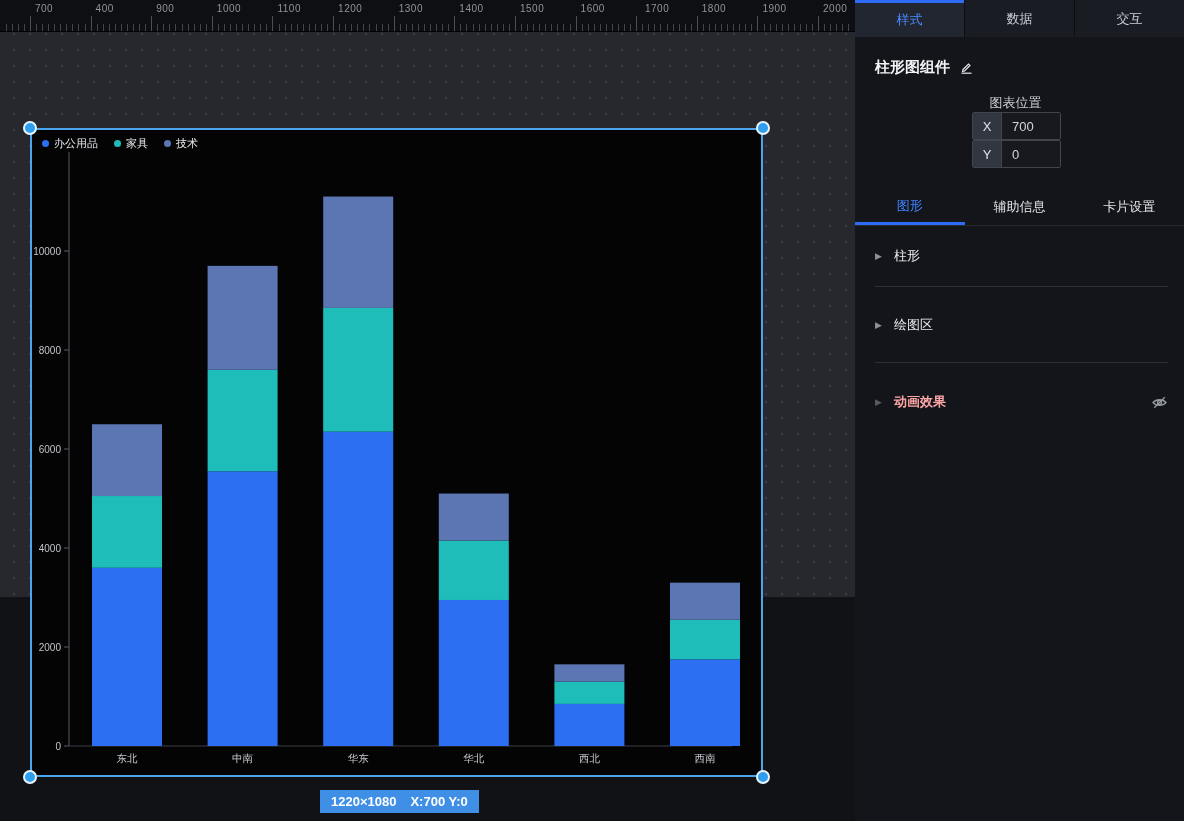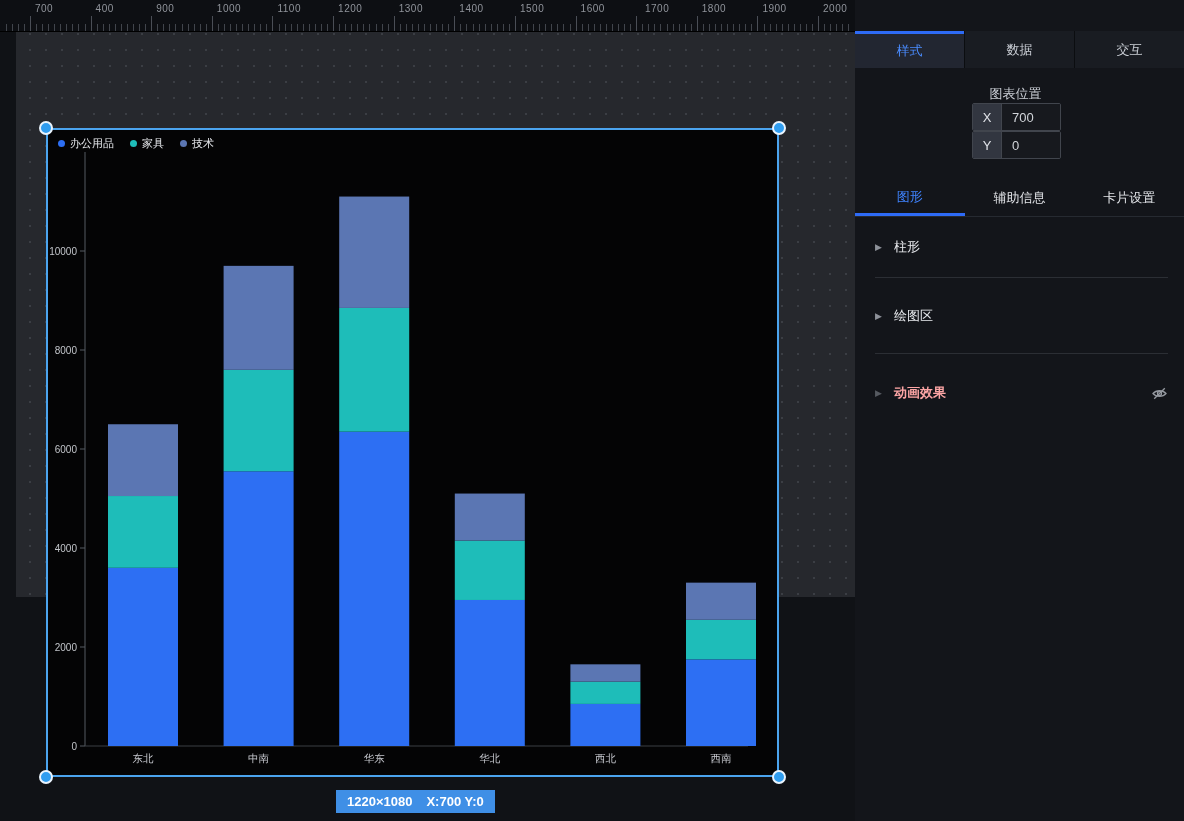--- a/index.html
+++ b/index.html
@@ -8,21 +8,21 @@
   .stage { position:relative; width:1184px; height:821px; overflow:hidden; background:#101216; }
 
   
   .ruler { position:absolute; left:0; top:0; width:855px; height:32px; background:#0d0f13; border-bottom:1px solid #000; overflow:hidden; }
   .ruler .rlabel { position:absolute; top:3px; font-size:10px; color:#90949b; letter-spacing:.5px; }
   .ruler .tick { position:absolute; width:1px; background:#41454c; }
   .ruler .tick.major { top:16px; height:15px; background:#4a4e56; }
   .ruler .tick.minor { top:24px; height:7px; }
 
   
-  .canvas { position:absolute; left:16px; top:32px; width:855px; height:565px; background:#26282d;
+  .canvas { position:absolute; left:0; top:32px; width:855px; height:565px; background:#26282d;
             background-image:radial-gradient(circle, #3b3e44 1px, rgba(0,0,0,0) 1.3px);
             background-size:16px 16px; background-position:6px 10px; }
 
   
   .component { position:absolute; left:30px; top:96px; width:733px; height:649px;
                background:#040405; border:2px solid #4BA4EE; }
   .handle { position:absolute; width:14px; height:14px; border-radius:50%;
             background:#2f9df0; border:2px solid #eaf4fd; z-index:5; }
   .h-tl { left:-9px; top:-9px; } .h-tr { right:-9px; top:-9px; }
   .h-bl { left:-9px; bottom:-9px; } .h-br { right:-9px; bottom:-9px; }
@@ -34,21 +34,21 @@
 
   .chart-svg { position:absolute; left:0; top:0; width:729px; height:645px; }
   .chart-svg text { font-family:"Liberation Sans","DejaVu Sans",sans-serif; }
 
   .badge { position:absolute; left:320px; top:758px; height:23px; background:#3f8fe6;
            color:#fff; font-size:13px; font-weight:bold; display:flex; align-items:center;
            gap:14px; padding:0 11px; }
 
   
   .panel { position:absolute; left:855px; top:0; width:329px; height:821px; background:#13151a; color:#ced2d9; }
-  .tabbar { display:flex; height:37px; background:#101217;margin-top:31px; }
+  .tabbar { display:flex; height:37px; background:#101217; }
   .tab { flex:1; display:flex; align-items:center; justify-content:center; font-size:13px;
          color:#ccd0d7; background:#191c22; border-left:1px solid #0b0d10; cursor:default; }
   .tab:first-child { border-left:none; }
   .tab.active { background:#222631; color:#4a8cff; border-top:3px solid #2e6bf6; }
 
   .title-row { display:flex; align-items:center; gap:9px; margin:21px 20px 0 20px; }
   .comp-title { font-size:15px; font-weight:bold; color:#f2f3f5; }
   .pencil { display:inline-flex; }
 
   .prop-row { display:flex; align-items:center; margin:17px 16px 0 20px;flex-direction:column; }
@@ -307,20 +307,29 @@
   </div>
 
   <div class="panel">
 
     <div class="tabbar">
       <div class="tab active">样式</div>
       <div class="tab">数据</div>
       <div class="tab">交互</div>
     </div>
 
+    <div class="title-row">
+      <span class="comp-title">柱形图组件</span>
+      <span class="pencil">
+        <svg width="15" height="15" viewBox="0 0 15 15">
+          <path d="M4 9.5 L9.5 4 L11 5.5 L5.5 11 L3.6 11.4 Z" fill="none" stroke="#e7e9ed" stroke-width="1.2"></path>
+          <line x1="2.5" y1="13.2" x2="12.5" y2="13.2" stroke="#e7e9ed" stroke-width="1.2"></line>
+        </svg>
+      </span>
+    </div>
 
     <div class="prop-row">
       <span class="prop-label">图表位置</span>
       <div class="field">
         <span class="field-prefix">X</span>
         <input class="field-input" value="700" style="">
       </div>
       <div class="field">
         <span class="field-prefix">Y</span>
         <input class="field-input" value="0" style="">

